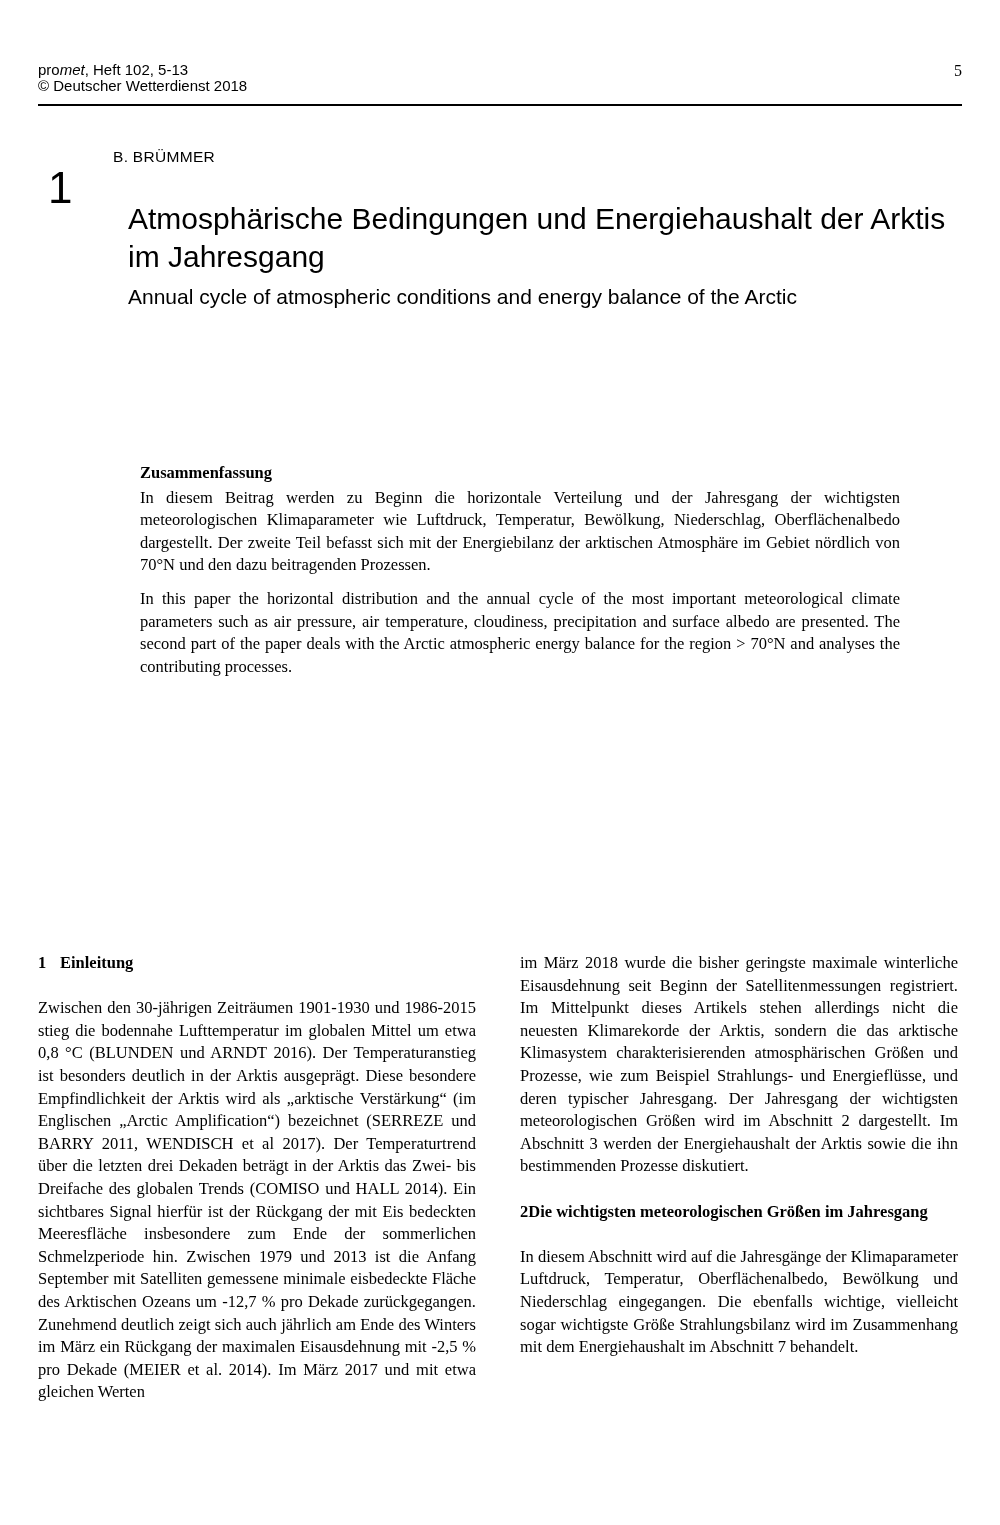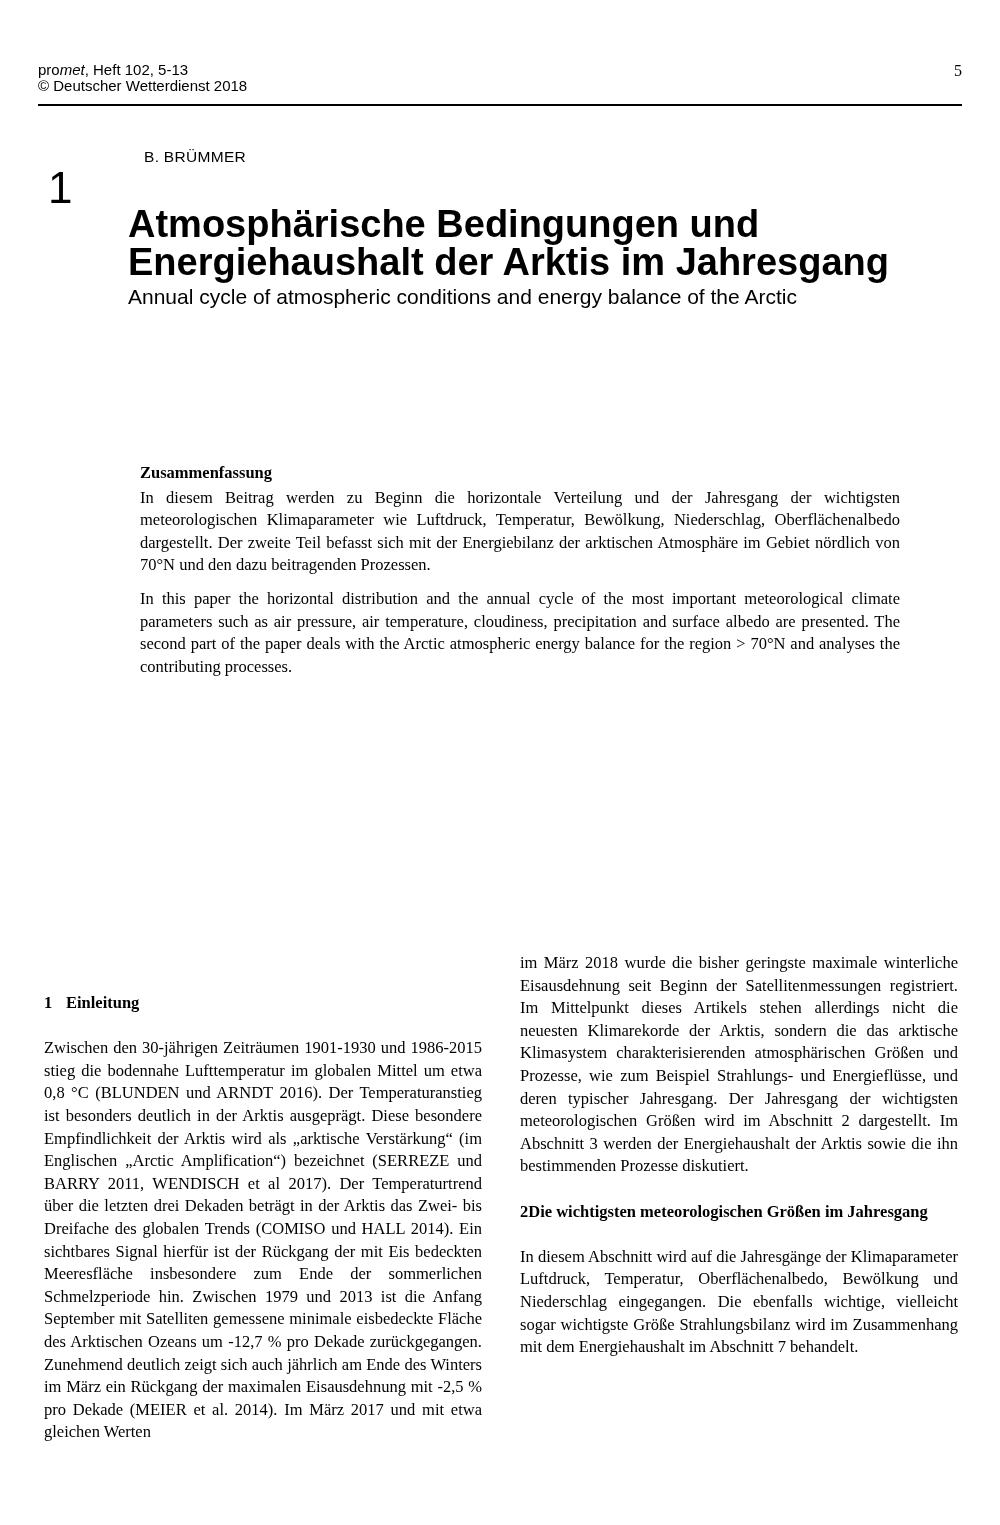--- a/index.html
+++ b/index.html
@@ -52,35 +52,35 @@
     position: absolute;
     left: 48px;
     top: 166px;
     font-family: "Liberation Sans", sans-serif;
     font-size: 44px;
     line-height: 44px;
     font-weight: 400;
   }
   .author {
     position: absolute;
-    left: 144px;
+    left: 113px;
     top: 148px;
     font-family: "Liberation Sans", sans-serif;
     font-size: 15.5px;
     letter-spacing: 0.3px;
   }
   .title-de {
     position: absolute;
     left: 128px;
     top: 180px;
     width: 830px;
     font-family: "Liberation Sans", sans-serif;
-    font-size: 38px;
+    font-size: 30px;
     line-height: 38px;
-    font-weight: 700;
+    font-weight: 400;
   }
   .title-en {
     position: absolute;
     left: 128px;
     top: 266px;
     width: 840px;
     font-family: "Liberation Sans", sans-serif;
     font-size: 21px;
     line-height: 28px;
     font-weight: 400;
@@ -109,21 +109,21 @@
   
   .col {
     position: absolute;
     top: 952px;
     width: 438px;
     font-size: 16.5px;
     line-height: 22.6px;
     text-align: justify;
     font-family: "Liberation Serif", serif;
   }
-  .col-left { left: 44px; margin-top: 40px; }
+  .col-left { left: 38px; }
   .col-right { left: 520px; }
   .col p { margin: 0 0 0 0; }
   .sec-head {
     font-weight: bold;
     font-size: 16.5px;
     line-height: 22.6px;
     margin: 0;
     text-align: left;
   }
   .sec-head .num { display: inline-block; width: 22px; }

